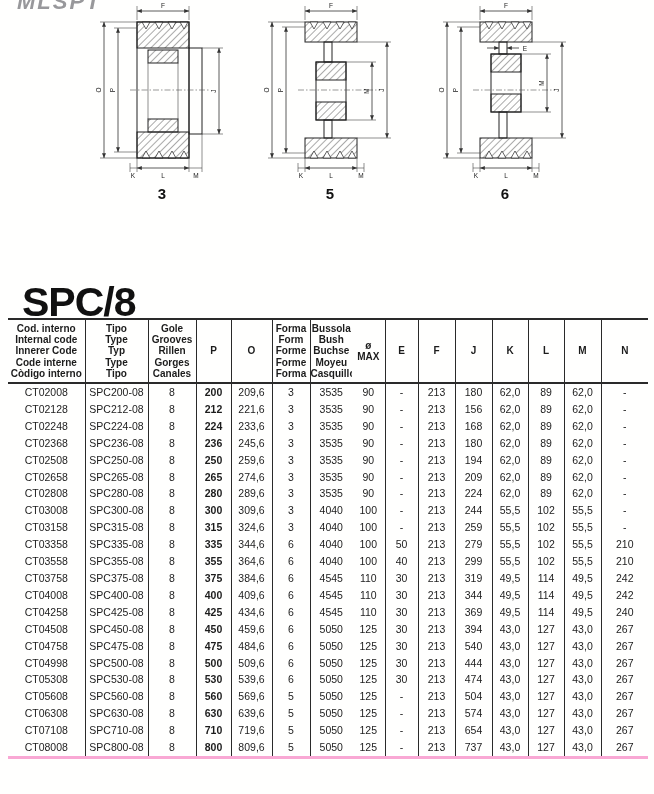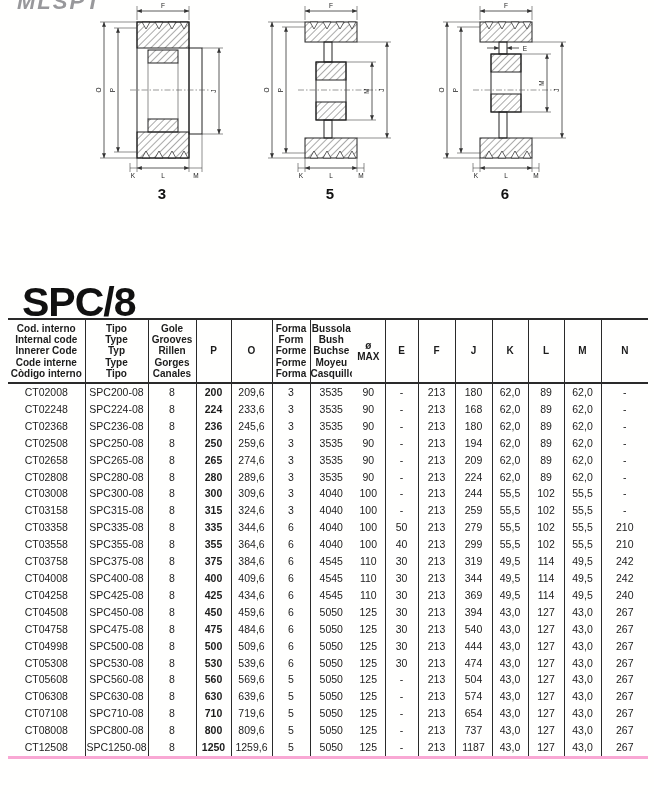--- a/index.html
+++ b/index.html
@@ -273,20 +273,37 @@
           <td class="c7">90</td>
           <td class="c8">-</td>
           <td class="c9">213</td>
           <td class="c10">180</td>
           <td class="c11">62,0</td>
           <td class="c12">89</td>
           <td class="c13">62,0</td>
           <td class="c14">-</td>
         </tr>
         <tr>
+          <td class="c0">CT02128</td>
+          <td class="c1">SPC212-08</td>
+          <td class="c2">8</td>
+          <td class="c3">212</td>
+          <td class="c4">221,6</td>
+          <td class="c5">3</td>
+          <td class="c6">3535</td>
+          <td class="c7">90</td>
+          <td class="c8">-</td>
+          <td class="c9">213</td>
+          <td class="c10">156</td>
+          <td class="c11">62,0</td>
+          <td class="c12">89</td>
+          <td class="c13">62,0</td>
+          <td class="c14">-</td>
+        </tr>
+        <tr>
           <td class="c0">CT02248</td>
           <td class="c1">SPC224-08</td>
           <td class="c2">8</td>
           <td class="c3">224</td>
           <td class="c4">233,6</td>
           <td class="c5">3</td>
           <td class="c6">3535</td>
           <td class="c7">90</td>
           <td class="c8">-</td>
           <td class="c9">213</td>
@@ -612,33 +629,16 @@
           <td class="c6">5050</td>
           <td class="c7">125</td>
           <td class="c8">-</td>
           <td class="c9">213</td>
           <td class="c10">737</td>
           <td class="c11">43,0</td>
           <td class="c12">127</td>
           <td class="c13">43,0</td>
           <td class="c14">267</td>
         </tr>
-        <tr>
-          <td class="c0">CT12508</td>
-          <td class="c1">SPC1250-08</td>
-          <td class="c2">8</td>
-          <td class="c3">1250</td>
-          <td class="c4">1259,6</td>
-          <td class="c5">5</td>
-          <td class="c6">5050</td>
-          <td class="c7">125</td>
-          <td class="c8">-</td>
-          <td class="c9">213</td>
-          <td class="c10">1187</td>
-          <td class="c11">43,0</td>
-          <td class="c12">127</td>
-          <td class="c13">43,0</td>
-          <td class="c14">267</td>
-        </tr>
       </tbody>
   </table>
 
 </div>
 
 </body></html>

